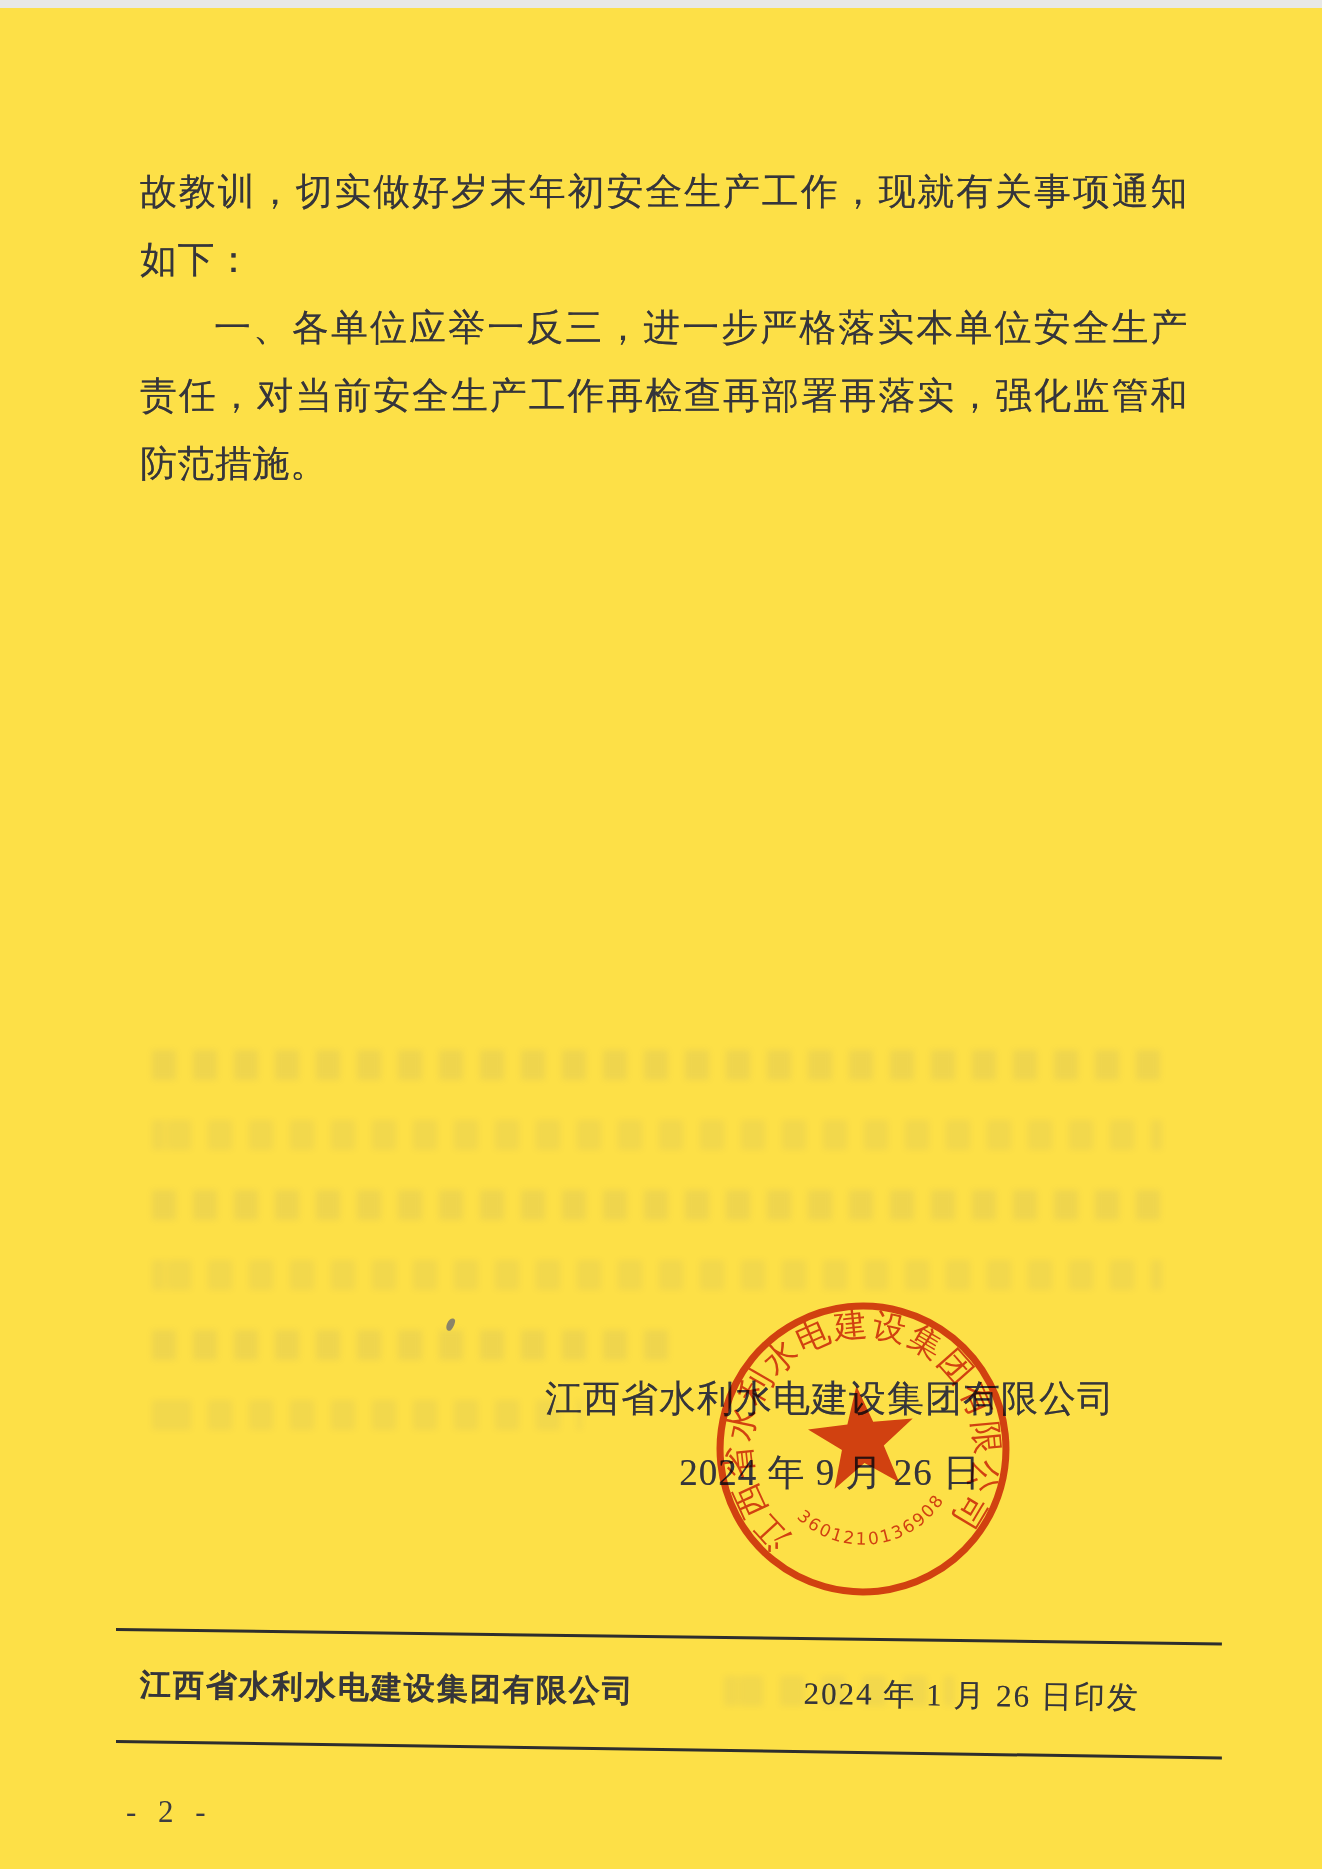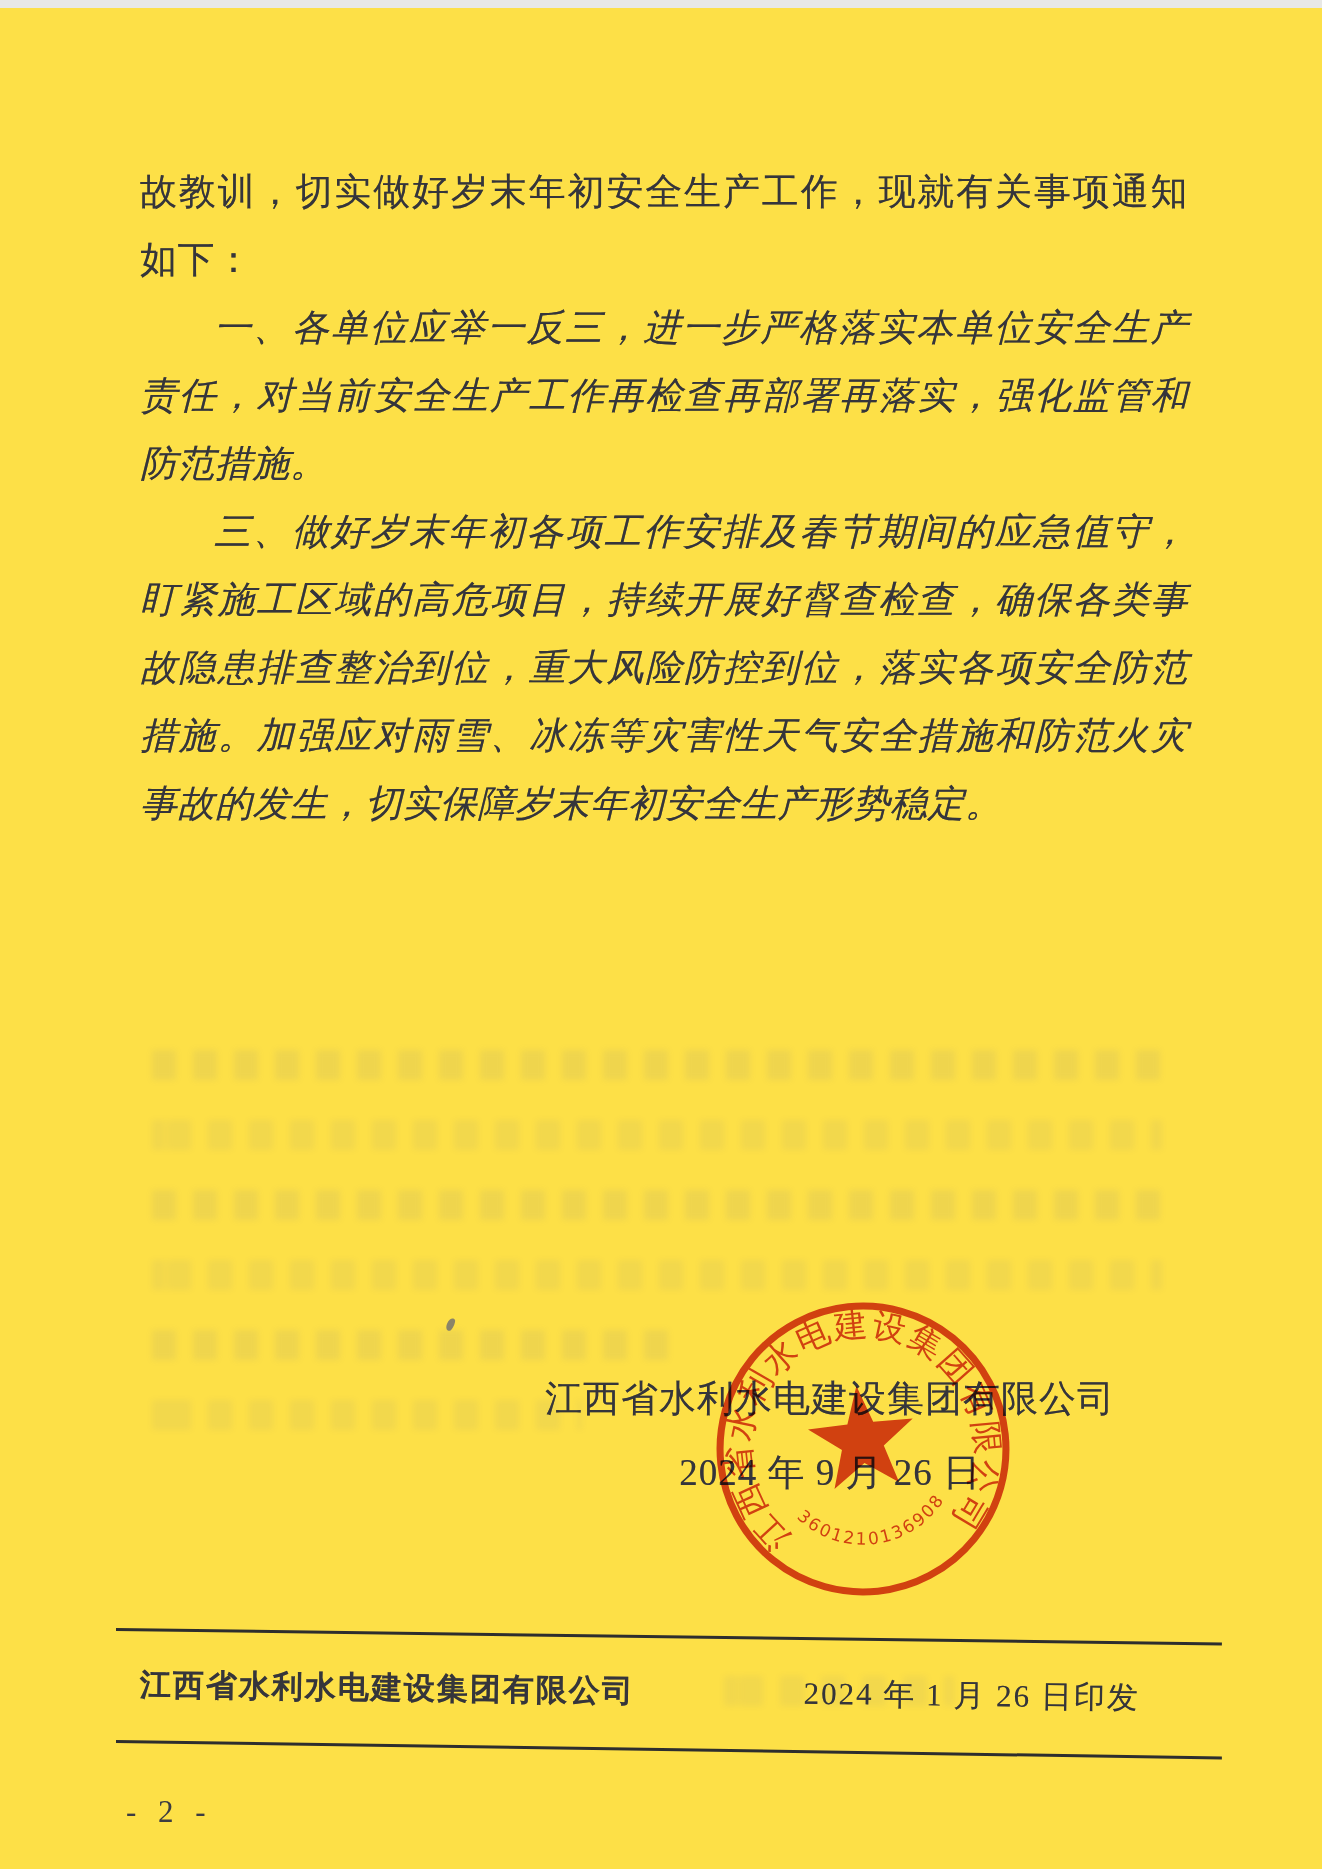--- a/index.html
+++ b/index.html
@@ -20,21 +20,21 @@
     top: 150px;
     width: 1048px;
     font-size: 37px;
     line-height: 68px;
     letter-spacing: 0.5px;
     text-align: justify;
     text-justify: inter-ideograph;
     text-shadow: 0 0 0.6px rgba(55,55,60,.55);
   }
   .para { margin: 0; }
-  .para.indent { text-indent: 74px; font-style: italic; }
+  .para.indent { text-indent: 74px; }
 
   
   .signature {
     position: absolute;
     left: 480px;
     top: 1368px;
     width: 700px;
     text-align: center;
     font-size: 37px;
     letter-spacing: 1px;
@@ -110,21 +110,20 @@
   }
 </style>
 </head>
 <body>
 
 <div class="page">
 
   <main class="body-text">
     <p class="para">故教训，切实做好岁末年初安全生产工作，现就有关事项通知如下：</p>
     <p class="para indent">一、各单位应举一反三，进一步严格落实本单位安全生产责任，对当前安全生产工作再检查再部署再落实，强化监管和防范措施。</p>
-    <p class="para indent">三、做好岁末年初各项工作安排及春节期间的应急值守，盯紧施工区域的高危项目，持续开展好督查检查，确保各类事故隐患排查整治到位，重大风险防控到位，落实各项安全防范措施。加强应对雨雪、冰冻等灾害性天气安全措施和防范火灾事故的发生，切实保障岁末年初安全生产形势稳定。</p>
   </main>
 
   <div class="ghost" style="top:1042px; left:152px; width:1010px;"></div>
   <div class="ghost g-alt" style="top:1112px; left:152px; width:1010px;"></div>
   <div class="ghost" style="top:1182px; left:152px; width:1010px;"></div>
   <div class="ghost g-alt" style="top:1252px; left:152px; width:1010px;"></div>
   <div class="ghost" style="top:1322px; left:152px; width:520px;"></div>
   <div class="ghost g-alt" style="top:1392px; left:152px; width:430px;"></div>
   <div class="ghost g-alt" style="top:1668px; left:724px; width:230px;"></div>
   <div class="speck" style="left:447px; top:1310px;"></div>

